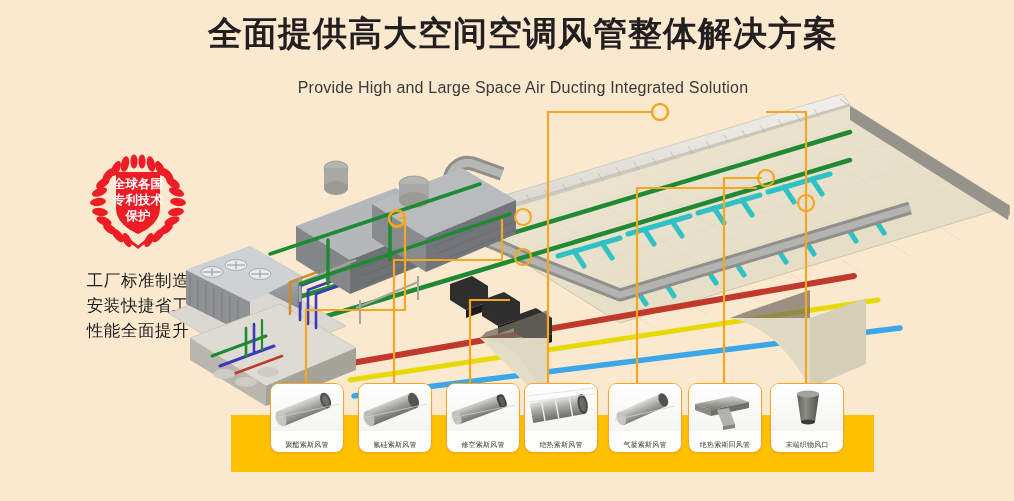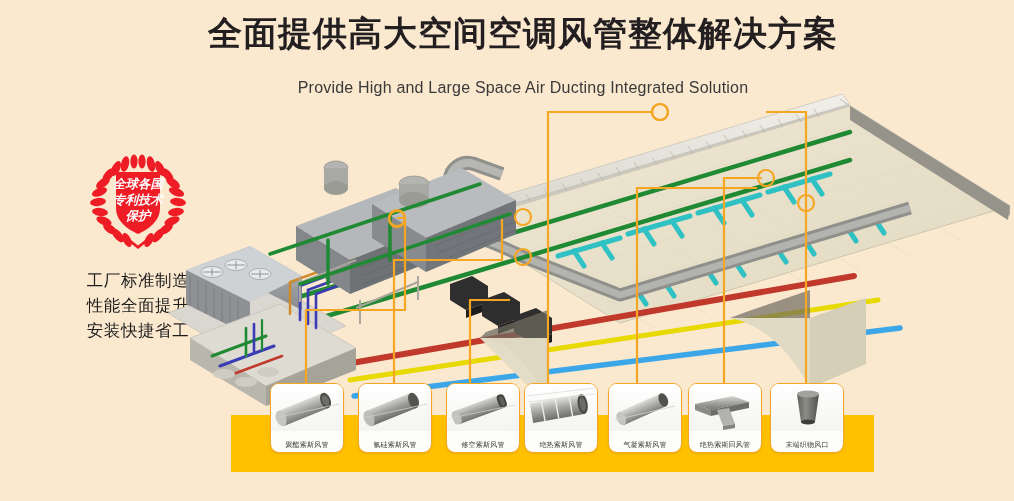--- a/index.html
+++ b/index.html
@@ -17,21 +17,21 @@
     margin:0;padding-top:13px;
     font-size:34px;font-weight:bold;letter-spacing:1px;
     color:#231f20;line-height:1.22;
   }
   .title-en{
     margin:16px;padding-top:9px;
     font-size:16px;font-weight:400;color:#3a3a3a;letter-spacing:.2px;
   }
 
   
-  .seal{position:absolute;left:84px;top:152px;width:108px;height:100px;font-style:italic;}
+  .seal{position:absolute;left:84px;top:152px;width:108px;height:100px;}
   .seal svg{display:block;}
 
   
   .features{
     position:absolute;left:68px;top:268px;width:140px;
     font-size:16.5px;line-height:25px;color:#1d1d1d;letter-spacing:.6px;text-align:center;
   }
   .features div{white-space:nowrap;}
 
   
@@ -124,22 +124,22 @@
       <g fill="#ffffff" font-family="'Liberation Sans',sans-serif" font-size="12.5" font-weight="bold" text-anchor="middle">
         <text x="54" y="36">全球各国</text>
         <text x="54" y="52">专利技术</text>
         <text x="54" y="68">保护</text>
       </g>
     </svg>
   </div>
 
   <div class="features">
     <div>工厂标准制造</div>
+    <div>安装快捷省工</div>
     <div>性能全面提升</div>
-    <div>安装快捷省工</div>
   </div>
 
   <div class="illus">
     <svg width="864" height="330" viewBox="0 0 864 330">
       <defs>
         <linearGradient id="gFloor" x1="0" y1="0" x2="1" y2="1">
           <stop offset="0" stop-color="#efe7d2"></stop>
             <stop offset="1" stop-color="#e2d9c2"></stop>
         </linearGradient>
         <linearGradient id="gRoof" x1="0" y1="0" x2="0" y2="1">

